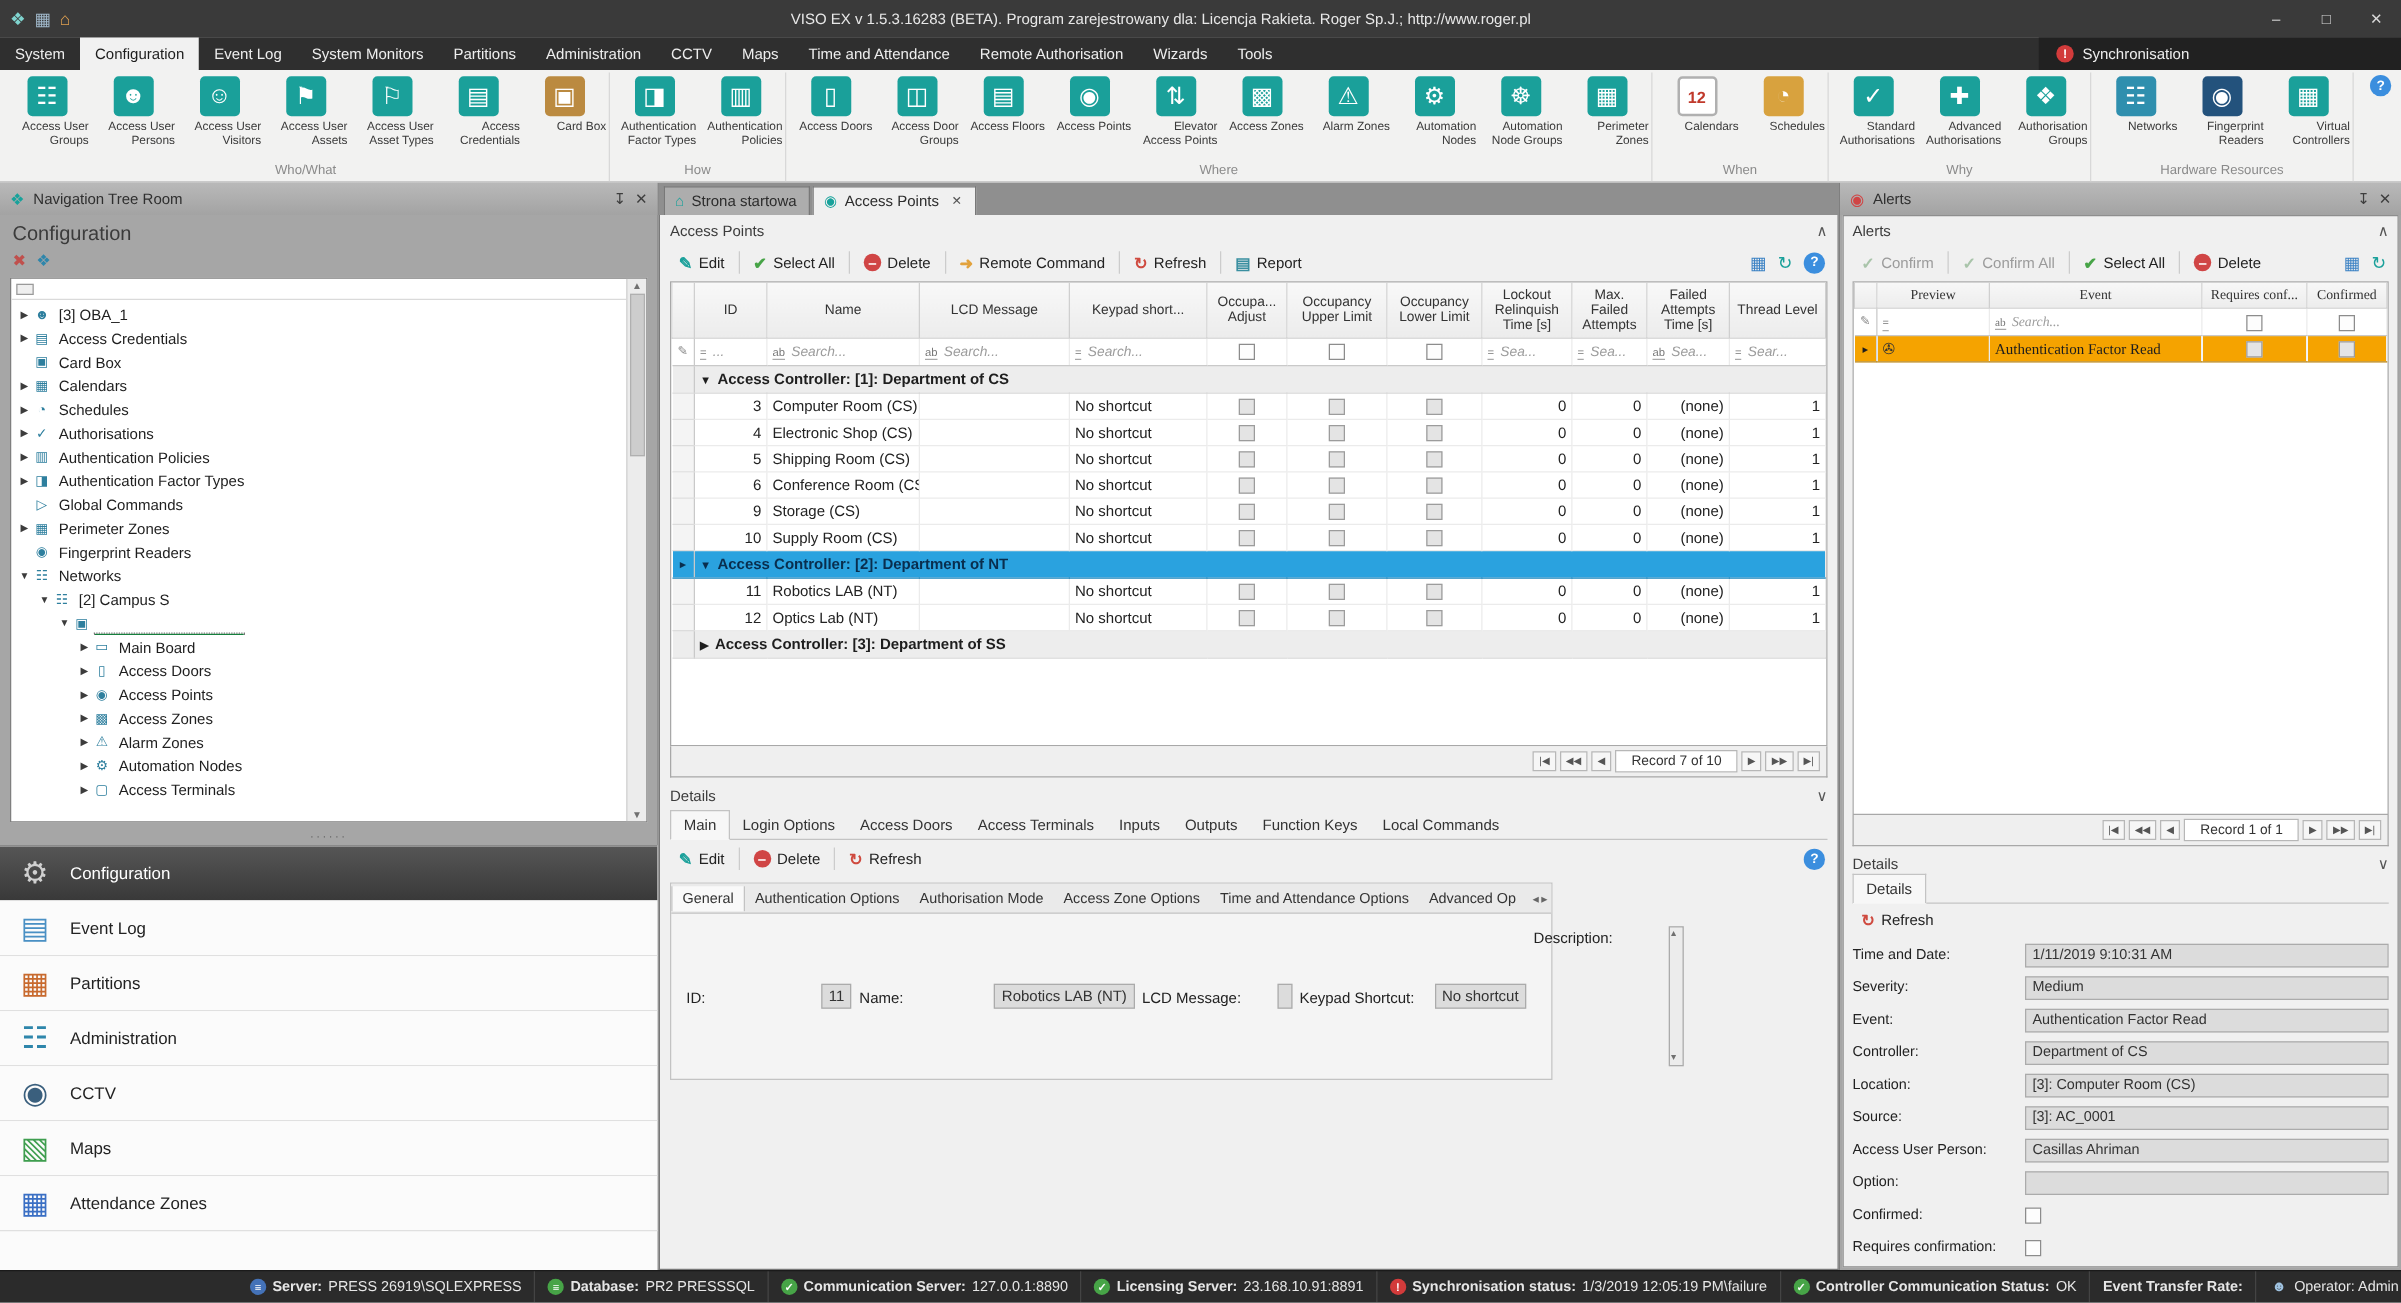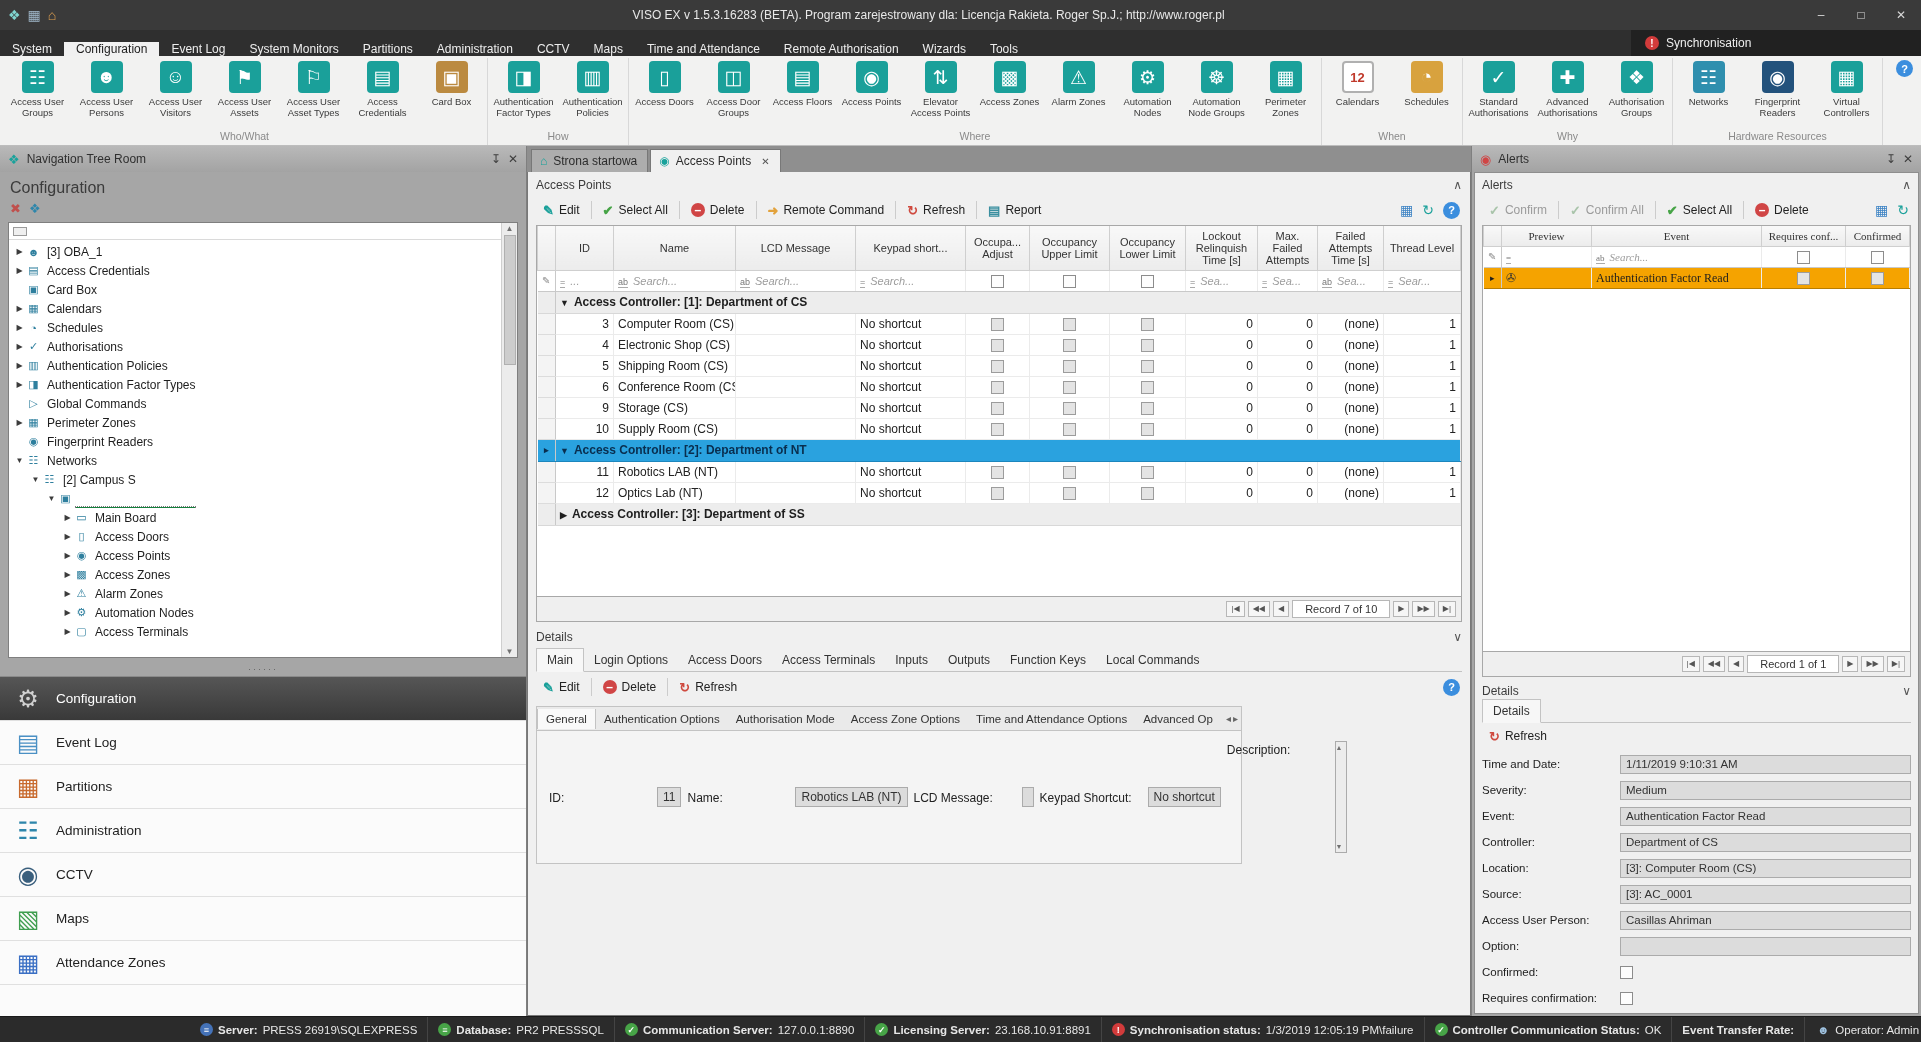--- a/index.html
+++ b/index.html
@@ -10,35 +10,35 @@
   
   .titlebar { height:30px; background:#3a3a3a; color:#fff; display:flex; align-items:center; padding:0 0 0 8px; flex:0 0 auto; }
   .app-icons { display:flex; gap:7px; align-items:center; }
   .app-icons span { font-size:14px; }
   .titlebar .title { flex:1; text-align:center; font-size:12px; color:#e8e8e8; white-space:nowrap; overflow:hidden; }
   .win-controls { display:flex; height:100%; }
   .win-btn { width:40px; height:100%; display:flex; align-items:center; justify-content:center; color:#d8d8d8; font-size:12px; }
 
   
   .menubar { height:26px; background:#2f2f2f; display:flex; align-items:stretch; color:#eee; flex:0 0 auto; }
-  .menu-items { display:flex;align-items:flex-end; }
+  .menu-items { display:flex; }
   .menu-item { padding:0 12px; display:flex; align-items:center; font-size:12px; white-space:nowrap; }
   .menu-item.active { background:#f1f1f1; color:#1d1d1d; }
   .sync-area { margin-left:auto; width:290px; background:#212121; display:flex; align-items:center; gap:7px; padding:0 14px; }
   .sync-ic { width:14px; height:14px; border-radius:50%; background:#d23b3b; color:#fff; font-size:10px; font-weight:bold; display:flex; align-items:center; justify-content:center; }
 
   
   .ribbon { height:90px; background:#f2f2f1; border-bottom:1px solid #bdbdbd; position:relative; flex:0 0 auto; }
   .ribbon-groups { display:flex; height:100%; padding:2px 2px 0; }
   .ribbon-group { display:flex; flex-direction:column; border-right:1px solid #d8d8d8; padding:0 1px; }
   .ribbon-items { display:flex; flex:1; align-items:flex-start; }
   .ribbon-item { width:69px; padding:3px 1px 0; display:flex; flex-direction:column; align-items:center; gap:3px; }
   .ribbon-icon { width:32px; height:32px; border-radius:4px; display:flex; align-items:center; justify-content:center; color:#fff; font-size:19px; flex:0 0 auto; }
   .ribbon-icon.light { background:#fff; border:2px solid #b0b0b0; color:#c0392b; font-size:13px; font-weight:bold; }
-  .ribbon-label { font-size:9.5px; line-height:1.18; text-align:center; color:#3a3a3a; height:33px; overflow:hidden; width:100%; }
+  .ribbon-label { font-size:9.5px; line-height:1.18; text-align:right; color:#3a3a3a; height:33px; overflow:hidden; width:100%; }
   .ribbon-group-label { text-align:center; font-size:10.5px; color:#8a8a8a; padding:1px 4px 3px; white-space:nowrap; }
   .ribbon-help { position:absolute; top:4px; right:8px; }
 
   .help { width:17px; height:17px; border-radius:50%; background:#3b8ede; color:#fff; font-weight:bold; font-size:11px; display:inline-flex; align-items:center; justify-content:center; }
 
   
   .main { flex:1; display:flex; min-height:0; background:#8f8f8f; }
 
   
   .dock-head { height:26px; display:flex; align-items:center; gap:7px; padding:0 8px; background:linear-gradient(#b9b9b9,#a3a3a3); color:#2f2f2f; font-size:12px; flex:0 0 auto; }

